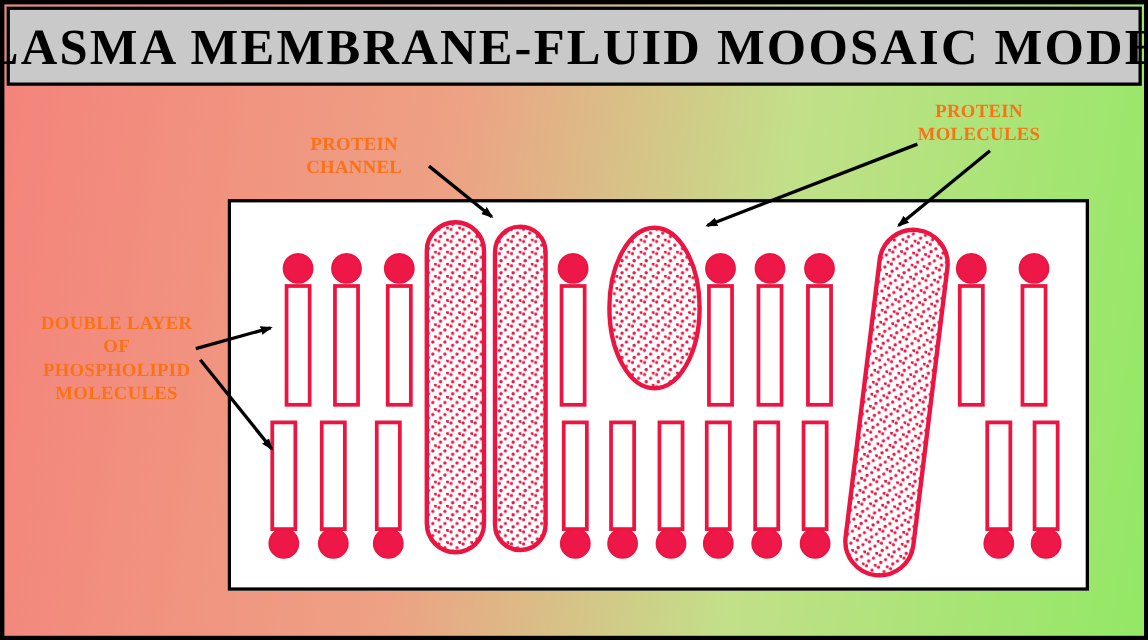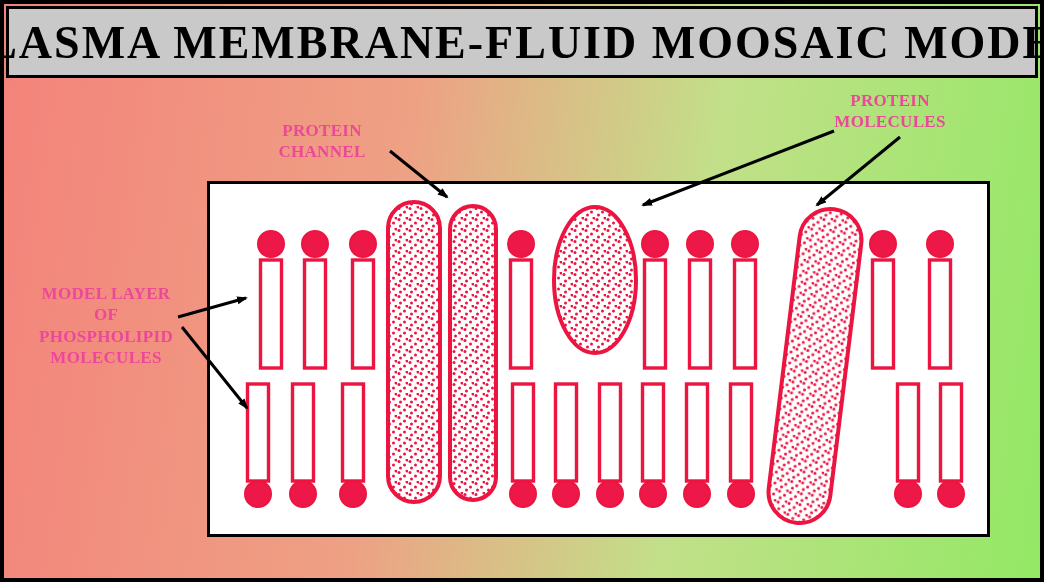--- a/index.html
+++ b/index.html
@@ -32,21 +32,21 @@
     background:#fff;
     border:3px solid #000;
   }
   .diagram-box svg{display:block;width:777px;height:350px;}
   .figure-label{
     position:absolute;
     font-weight:bold;
     font-size:17px;
     line-height:1.25;
     letter-spacing:0.3px;
-    color:#ec4899;
+    color:#f97316;
     text-align:center;
     white-space:pre-line;
   }
   .label-protein-channel{left:252px;top:120px;width:140px;}
   .label-protein-molecules{left:820px;top:90px;width:140px;}
   .label-double-layer{left:20px;top:283px;width:172px;}
   .arrow-overlay{
     position:absolute;left:0;top:0;width:1044px;height:582px;
     pointer-events:none;
   }
@@ -121,21 +121,21 @@
           <ellipse cx="385" cy="96" rx="41" ry="73" fill="url(#stipple)" stroke="#ec1440" stroke-width="4"></ellipse>
           <rect x="574" y="24" width="62" height="316" rx="31" fill="url(#stipple)" stroke="#ec1440" stroke-width="4" transform="rotate(7 605 182)"></rect>
         </g>
     </svg>
   </div>
 
   <div class="figure-label label-protein-channel">PROTEIN
 CHANNEL</div>
   <div class="figure-label label-protein-molecules">PROTEIN
 MOLECULES</div>
-  <div class="figure-label label-double-layer">MODEL LAYER
+  <div class="figure-label label-double-layer">DOUBLE LAYER
 OF
 PHOSPHOLIPID
 MOLECULES</div>
 
   <svg class="arrow-overlay" viewBox="0 0 1044 582" xmlns="http://www.w3.org/2000/svg">
     <defs>
       <marker id="ah" markerWidth="12" markerHeight="10" refX="9" refY="4" orient="auto" markerUnits="userSpaceOnUse">
         <path d="M0,0 L11,4 L0,8 Z" fill="#000"></path>
       </marker>
     </defs>

